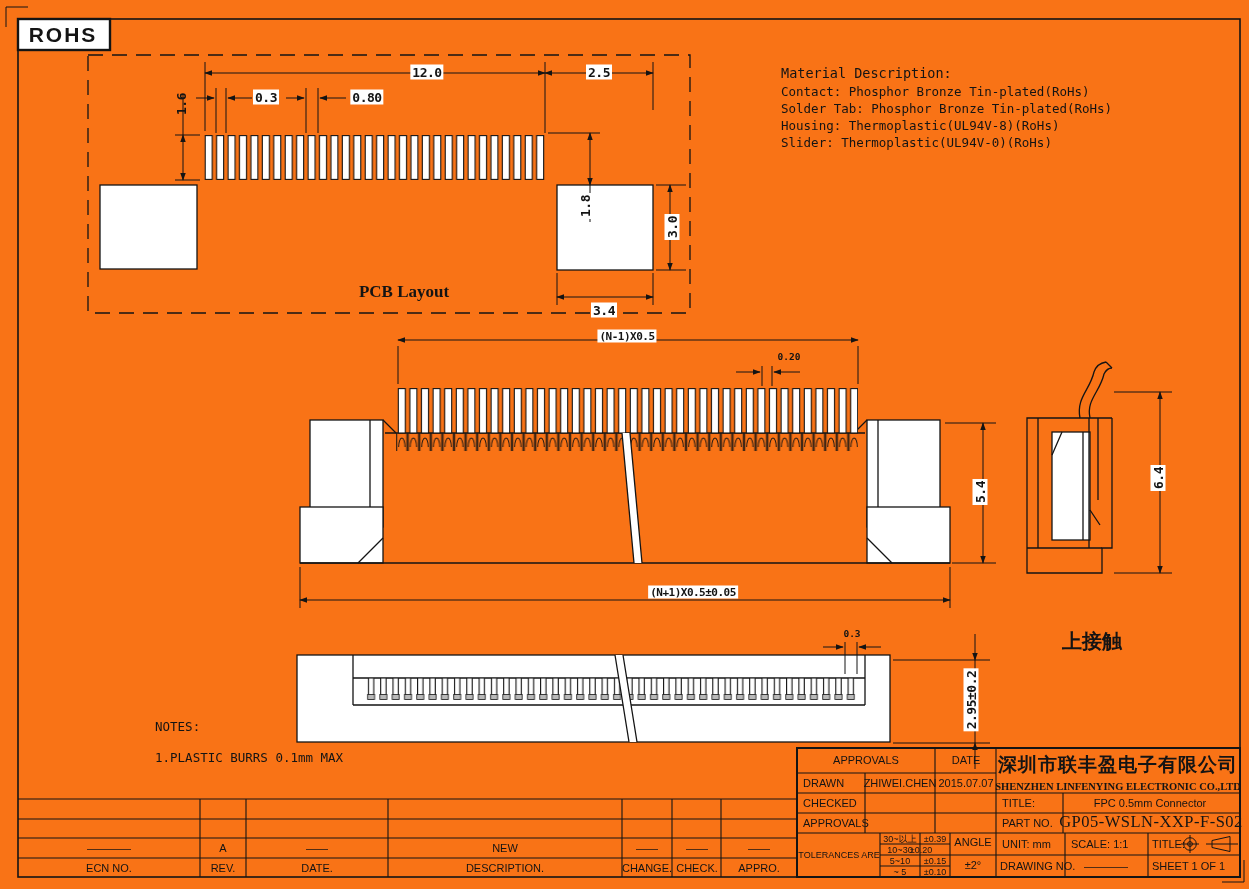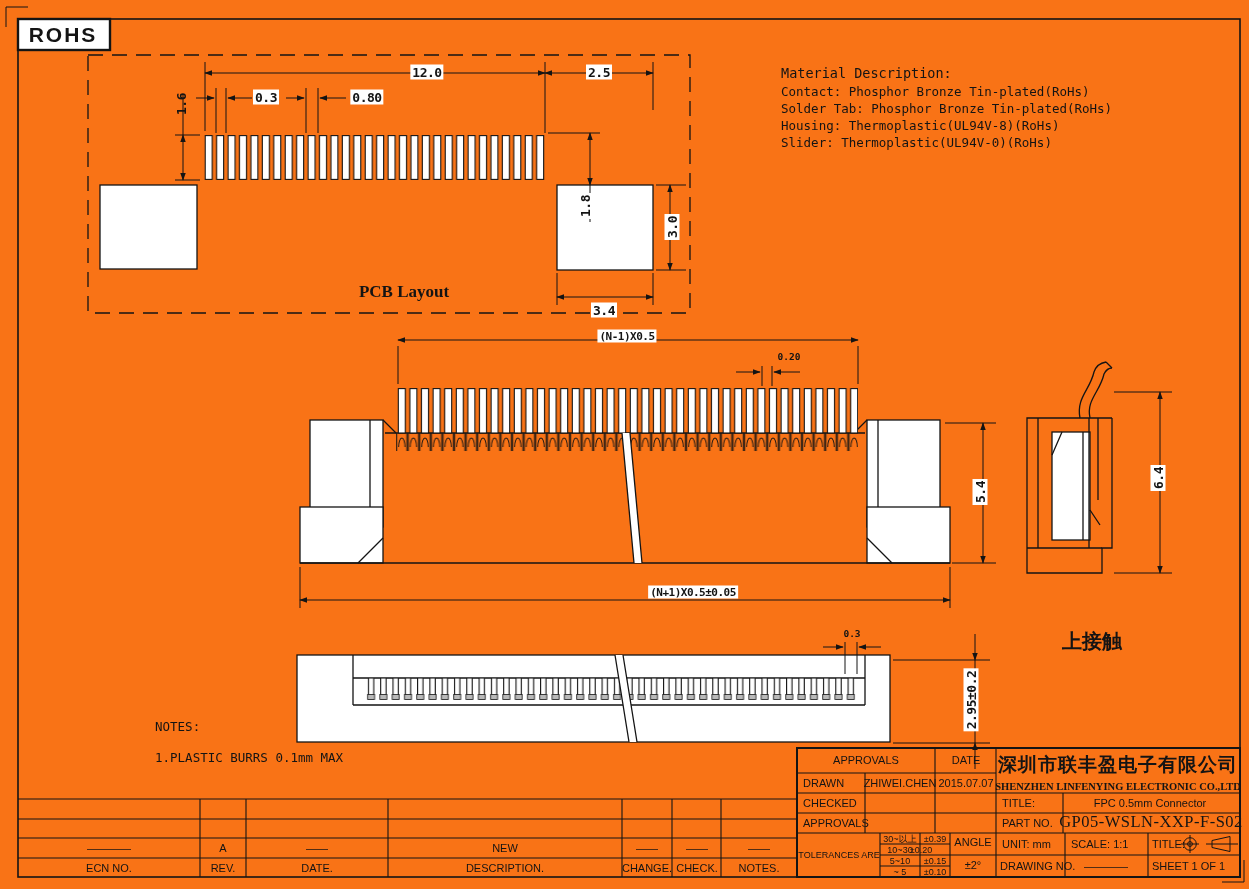--- a/index.html
+++ b/index.html
@@ -191,21 +191,21 @@
 <span class="t tbl" style="left:647px;top:848px">——</span>
 <span class="t tbl" style="left:697px;top:848px">——</span>
 <span class="t tbl" style="left:759px;top:848px">——</span>
 
 <span class="t tbl" style="left:109px;top:868px">ECN NO.</span>
 <span class="t tbl" style="left:223px;top:868px">REV.</span>
 <span class="t tbl" style="left:317px;top:868px">DATE.</span>
 <span class="t tbl" style="left:505px;top:868px">DESCRIPTION.</span>
 <span class="t tbl" style="left:647px;top:868px">CHANGE.</span>
 <span class="t tbl" style="left:697px;top:868px">CHECK.</span>
-<span class="t tbl" style="left:759px;top:868px">NOTES.</span>
+<span class="t tbl" style="left:759px;top:868px">APPRO.</span>
 
 <span class="t tbl" style="left:866px;top:760px">APPROVALS</span>
 <span class="t tbl" style="left:966px;top:760px">DATE</span>
 <span class="t tbl lft" style="left:803px;top:783px">DRAWN</span>
 <span class="t tbl" style="left:900px;top:783px">ZHIWEI.CHEN</span>
 <span class="t tbl" style="left:966px;top:783px">2015.07.07</span>
 <span class="t tbl lft" style="left:803px;top:803px">CHECKED</span>
 <span class="t tbl lft" style="left:803px;top:823px">APPROVALS</span>
 <span class="t tblsm" style="left:839px;top:855px">TOLERANCES ARE</span>
 <span class="t tblsm" style="left:900px;top:839px">30~以上</span>

